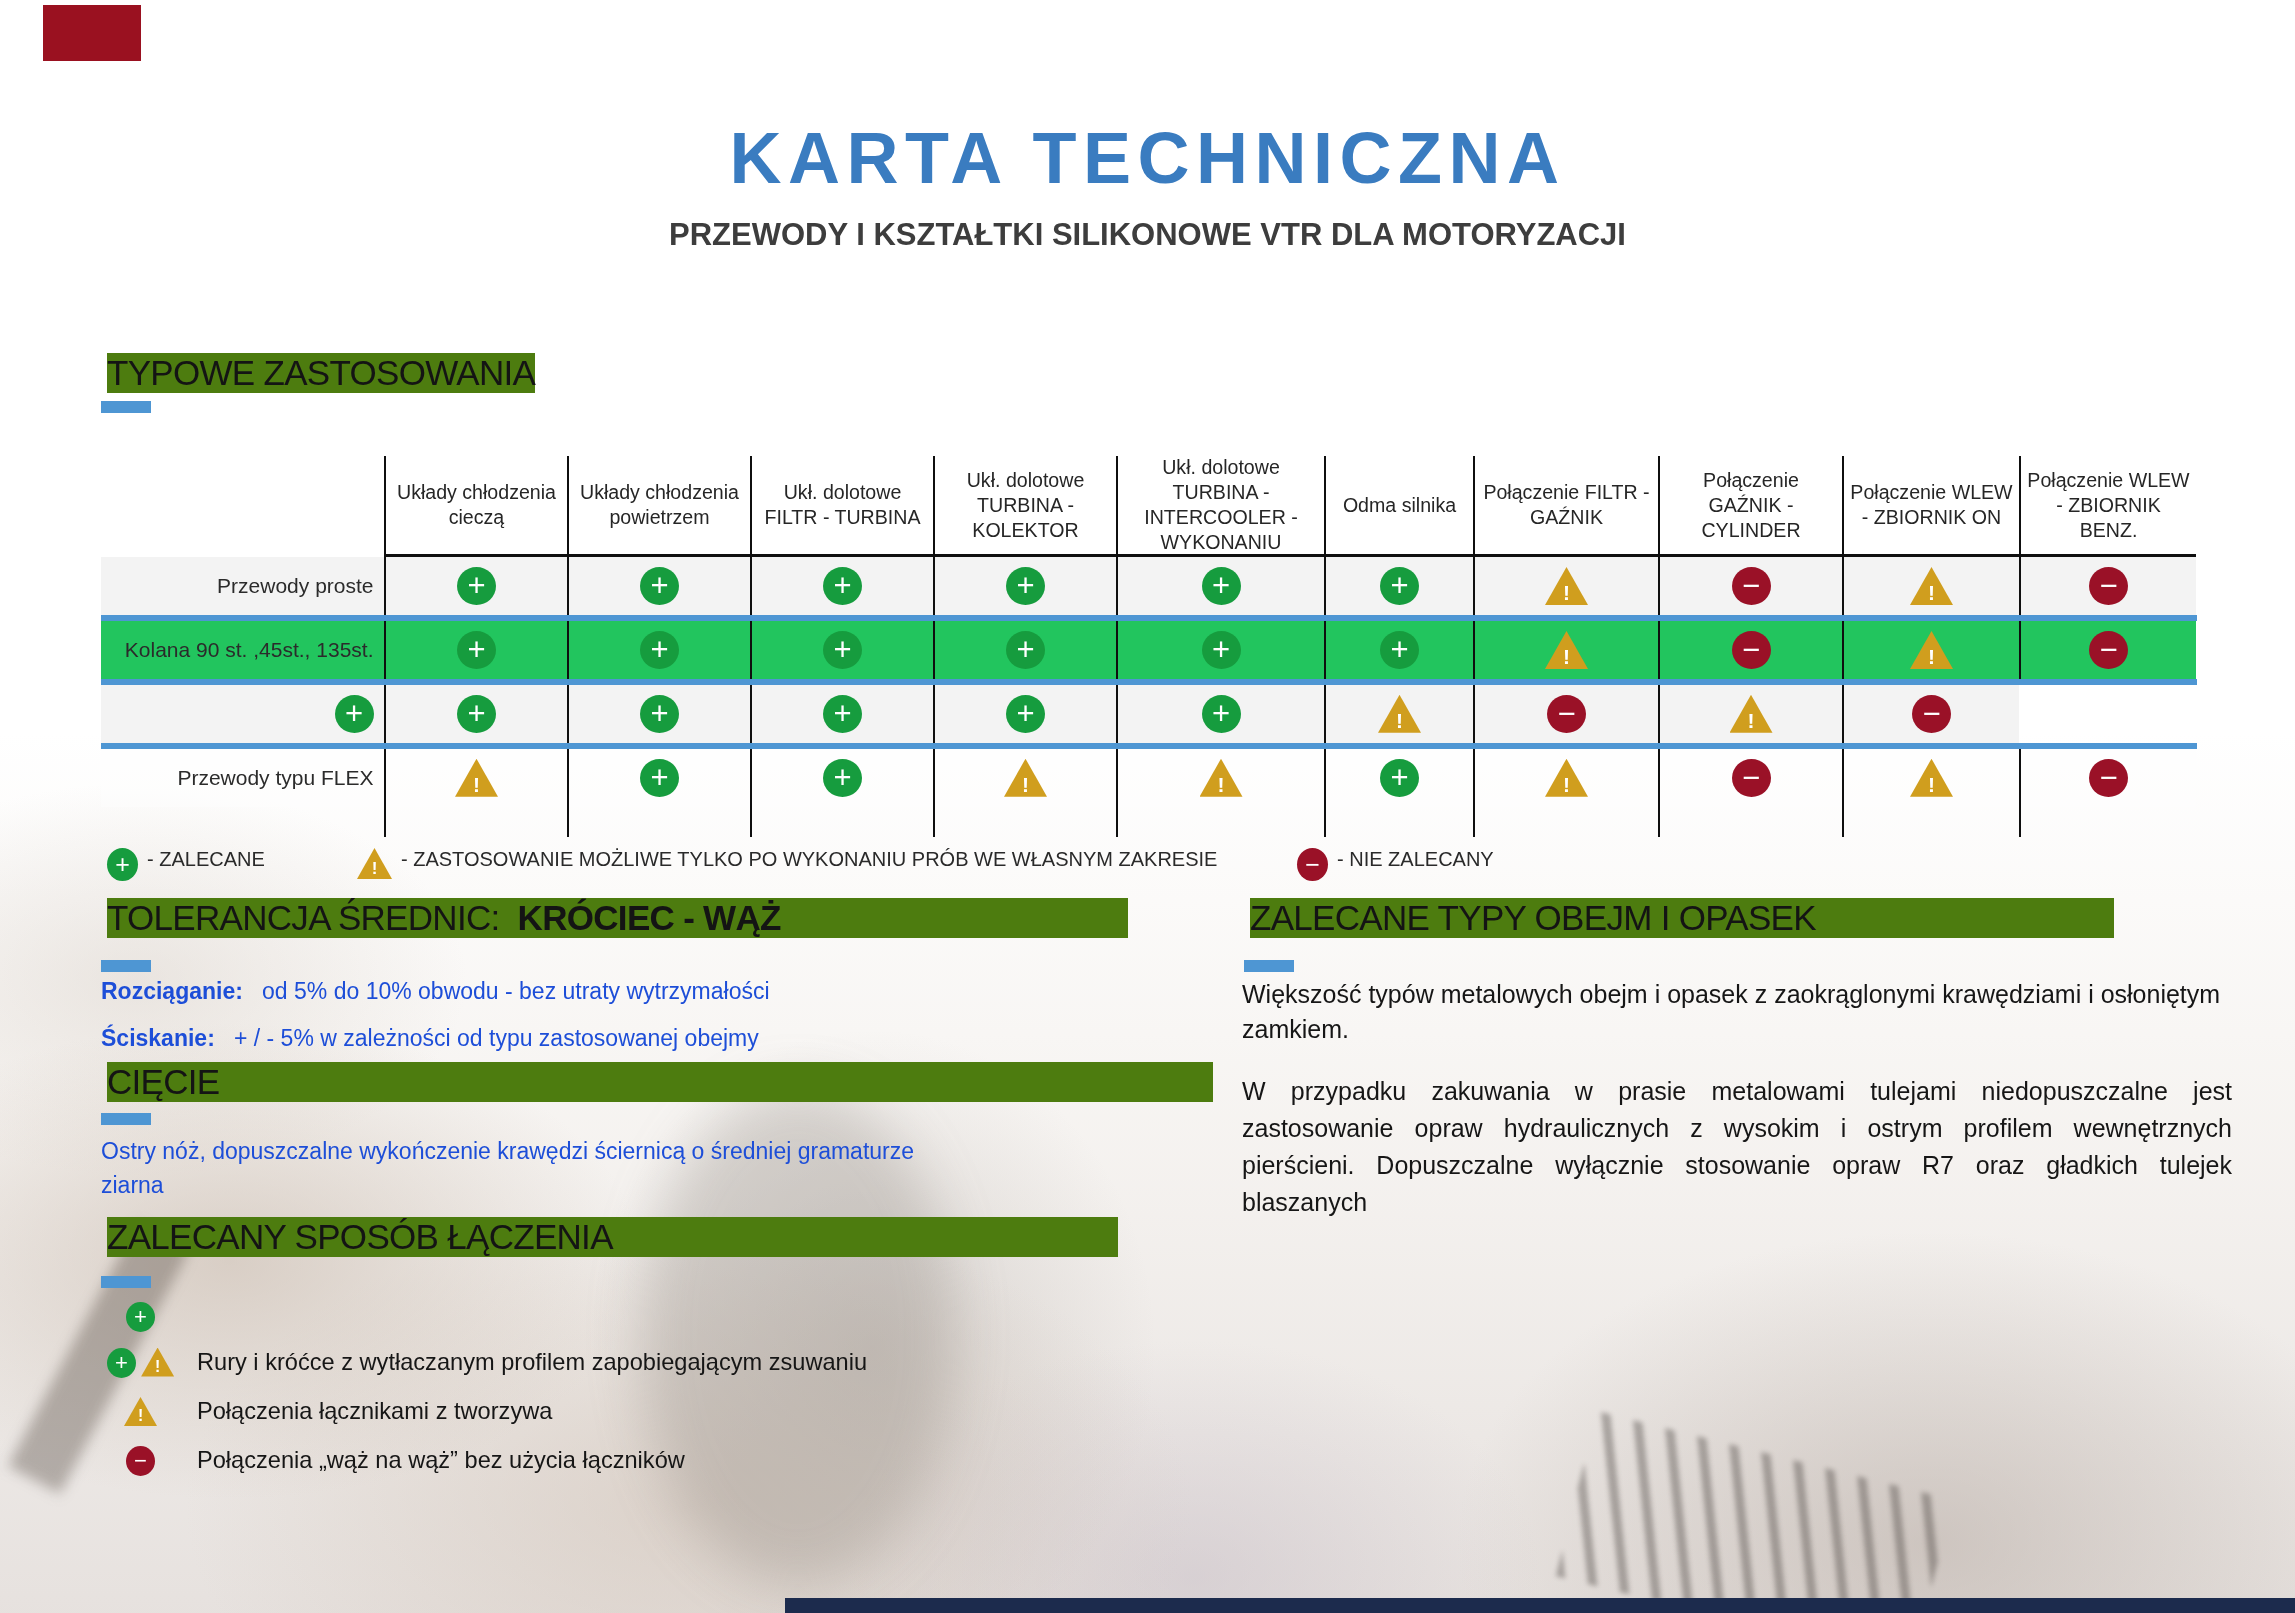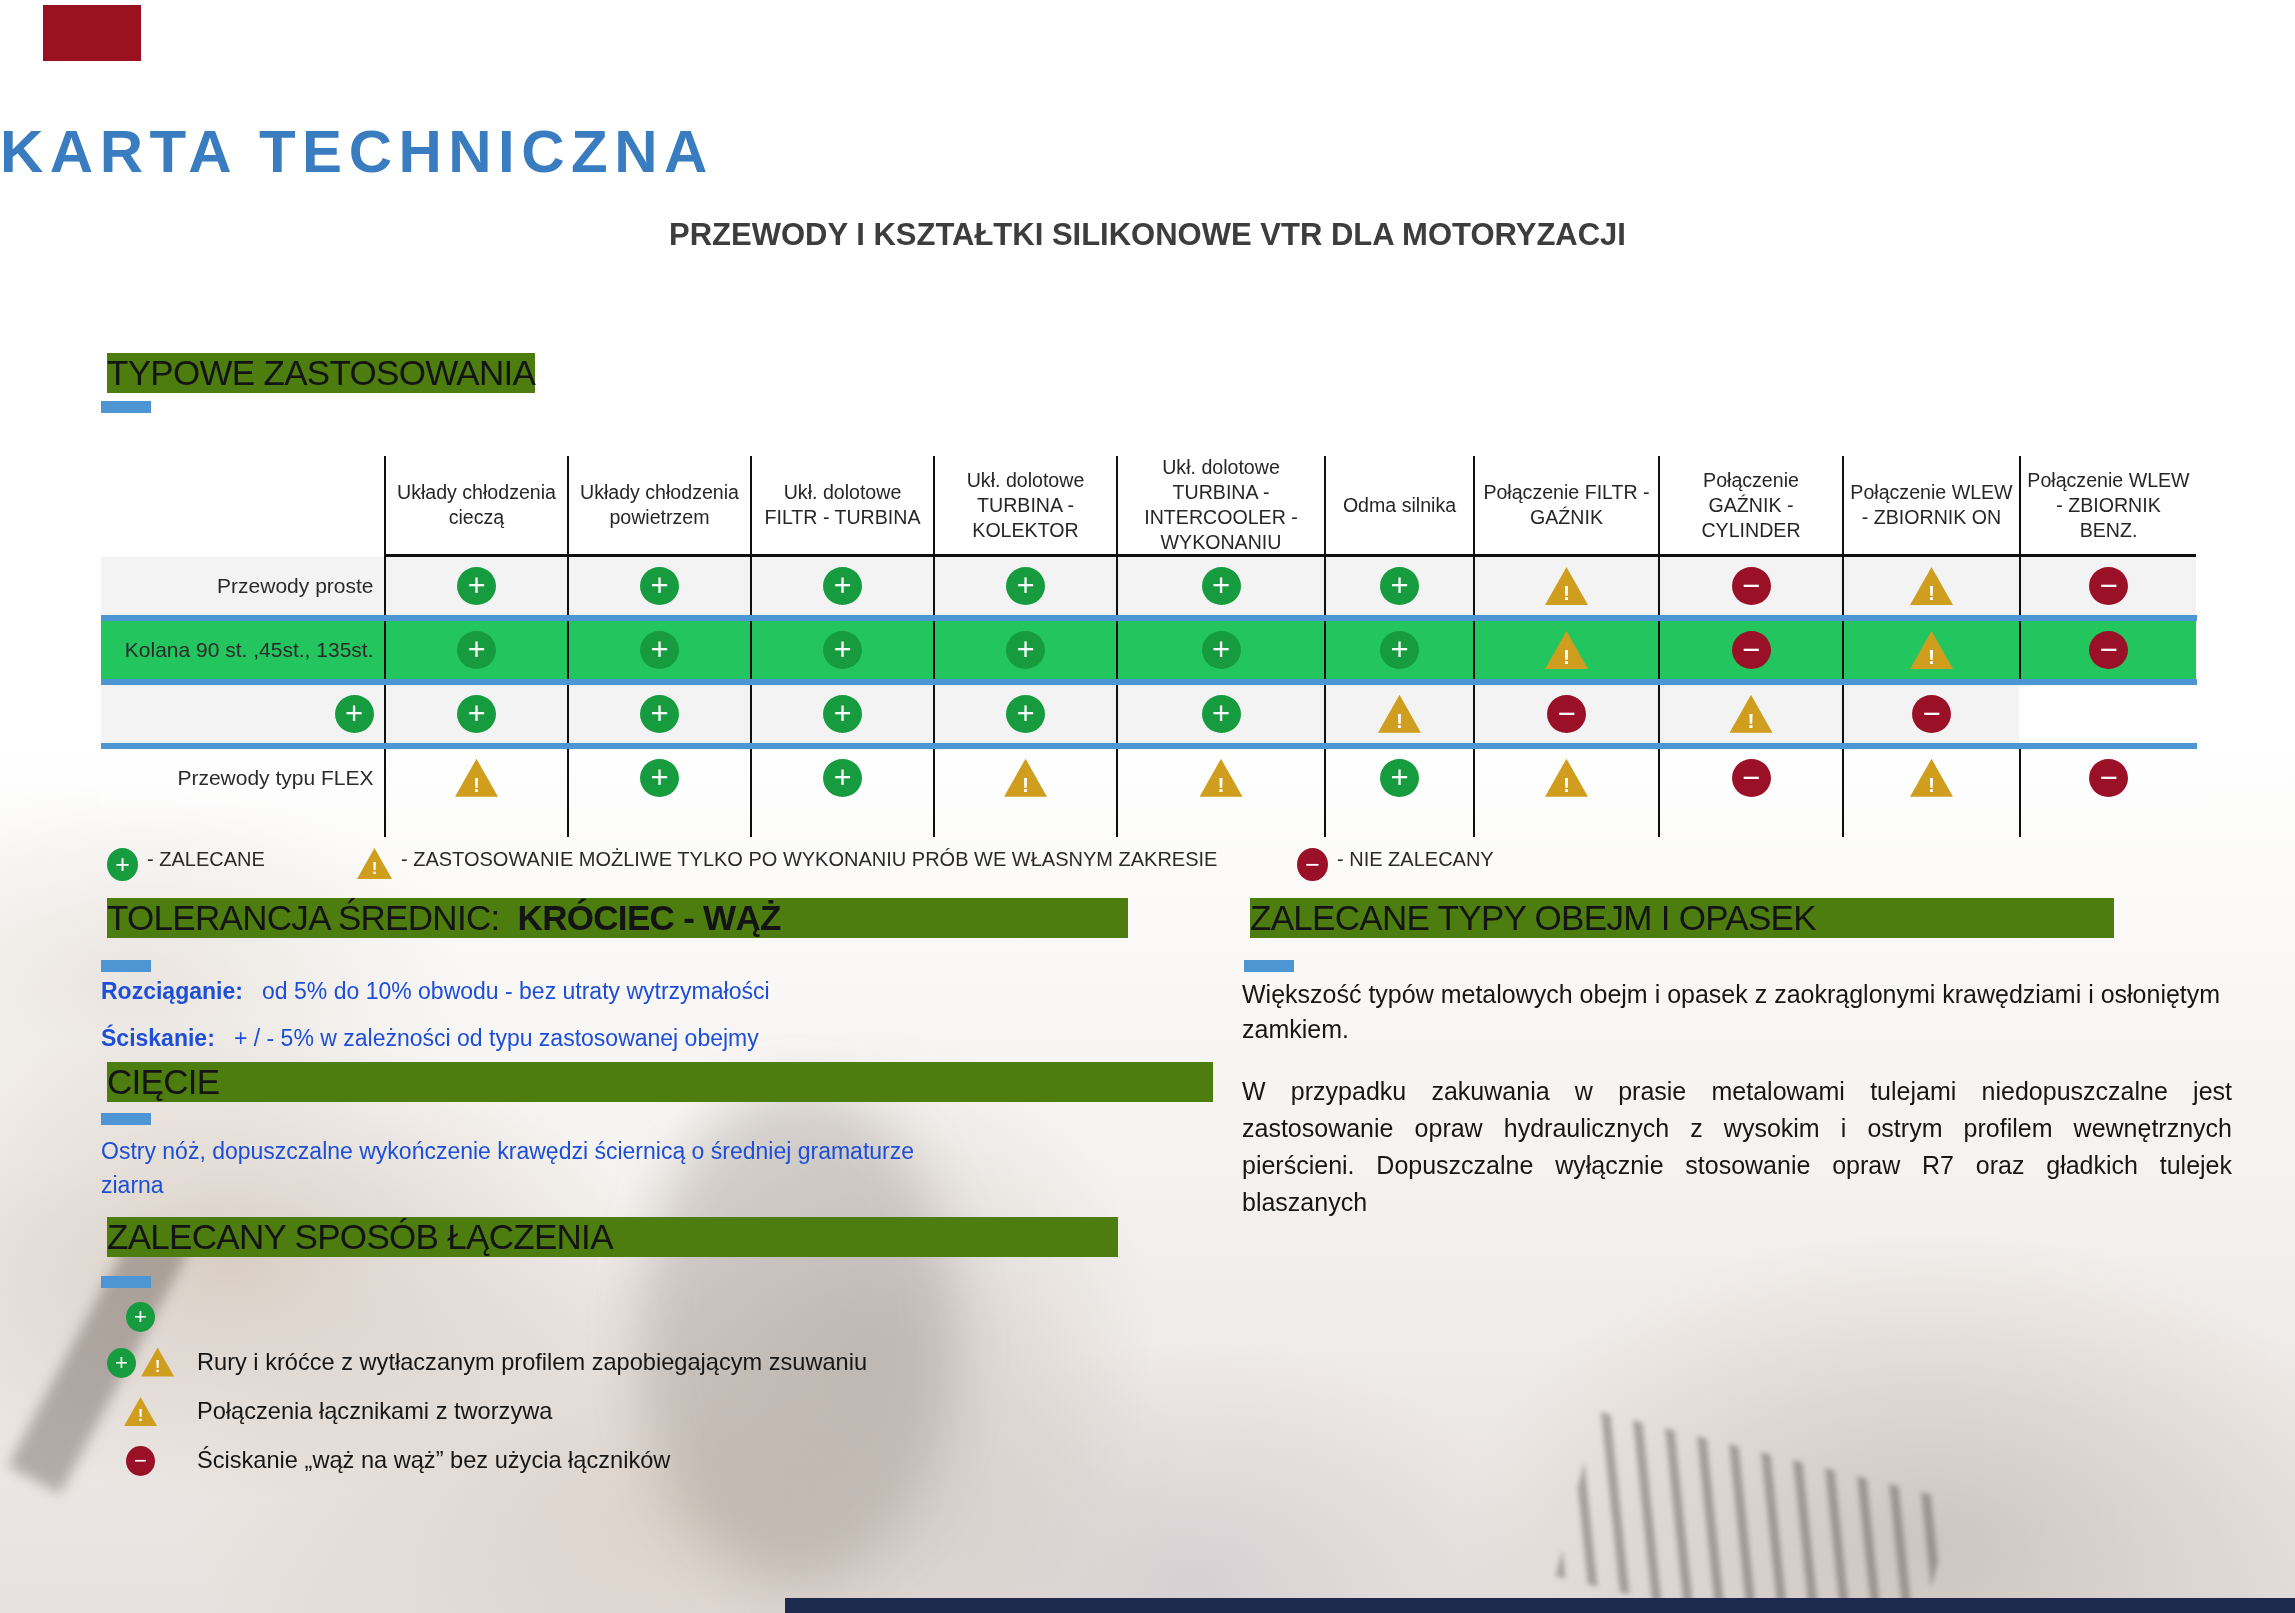--- a/index.html
+++ b/index.html
@@ -23,22 +23,22 @@
     background:repeating-linear-gradient(70deg, rgba(66,60,56,.5) 0 9.2px, transparent 9.2px 31px);
     filter:blur(2.6px);opacity:.75;}
   .blob-dark{position:absolute;left:641px;top:1087px;width:314px;height:497px;border-radius:50%;
     background:rgba(128,118,112,.25);filter:blur(26px);}
 
   
   .corner-mark{position:absolute;left:43px;top:5.2px;width:98px;height:56px;}
   .bottom-bar{position:absolute;left:785px;top:1598px;width:1510px;height:15.7px;}
 
   
-  .title{position:absolute;left:0;top:117px;width:2295px;text-align:left;
-    font-size:60px;font-weight:700;letter-spacing:6.5px;}
+  .title{position:absolute;left:0;top:117px;width:2295px;text-align:center;
+    font-size:72px;font-weight:700;letter-spacing:6.5px;}
   .subtitle{position:absolute;left:0;top:217px;width:2295px;text-align:center;
     font-size:31px;font-weight:700;color:#3d3d3d;letter-spacing:0px;}
 
   
   .sec-head{position:absolute;font-size:35px;font-weight:400;color:#141414;
     letter-spacing:-0.7px;background:#4d7c0f;white-space:nowrap;}
   .blue-bar{position:absolute;width:50px;height:12.4px;}
 
   
   .tbl{position:absolute;left:101px;top:456px;width:2096px;}
@@ -334,20 +334,20 @@
     <span class="ic" data-type="warn"></span>
 
   </span>
   <span class="join-text">Połączenia łącznikami z tworzywa</span>
 </div>
 <div class="join-item" style="top:1443px;">
   <span class="join-icons">
     <span class="ic" data-type="minus"></span>
 
   </span>
-  <span class="join-text">Ściskanie „wąż na wąż” bez użycia łączników</span>
+  <span class="join-text">Połączenia „wąż na wąż” bez użycia łączników</span>
 </div>
 
 <div class="sec-head" style="left:1250px;top:898px;width:864px;">ZALECANE TYPY OBEJM I OPASEK</div>
 <div class="blue-bar" style="left:1244px;top:960px;background:#4e96d3;"></div>
 <div class="para" style="left:1242px;top:977px;width:990px;">Większość typów metalowych obejm i opasek  z zaokrąglonymi krawędziami i osłoniętym zamkiem.</div>
 <div class="para just" style="left:1242px;top:1073px;width:990px;line-height:37px;">W przypadku zakuwania w prasie metalowami tulejami niedopuszczalne jest zastosowanie opraw hydraulicznych z wysokim i ostrym profilem wewnętrznych pierścieni. Dopuszczalne wyłącznie stosowanie opraw R7 oraz gładkich tulejek blaszanych</div>
 
 
 </body></html>

